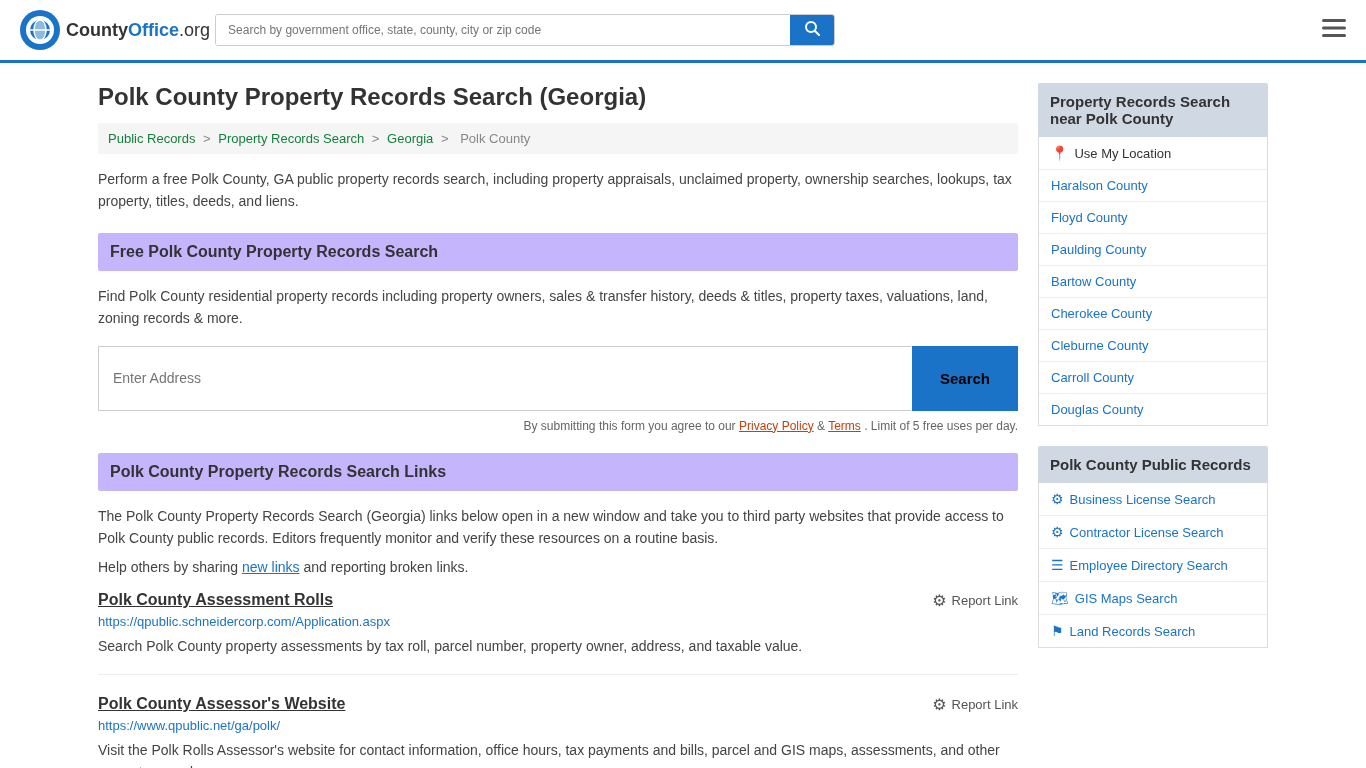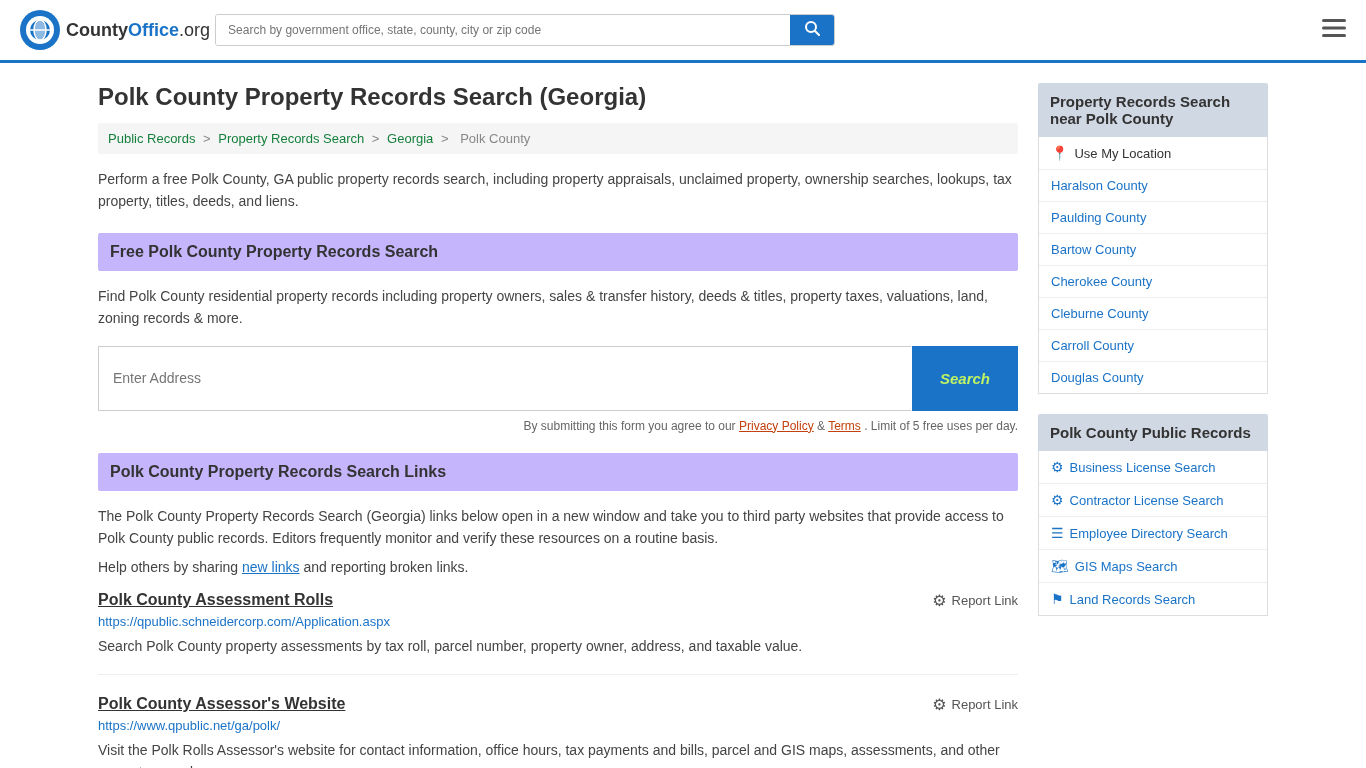--- a/index.html
+++ b/index.html
@@ -136,27 +136,26 @@
       flex: 1;
       padding: 10px 14px;
       border: 1px solid #ccc;
       border-right: none;
       font-size: 14px;
       color: #999;
       outline: none;
     }
     .address-search-btn {
       background: #1a73c7;
-      color: #bef264;
+      color: #000000;
       border: none;
       padding: 24px 28px;
       font-size: 15px;
       font-weight: bold;
       cursor: pointer;
-      font-style: italic;
     }
 
     .form-disclaimer {
       font-size: 12px;
       color: #666;
       text-align: right;
       margin-bottom: 20px;
     }
     .form-disclaimer a {
       color: #c2410c;
@@ -385,20 +384,23 @@
         <li class="location-item">
           <a href="#">
             <span style="font-size:14px; color:#333;">📍</span>
             <span>Use My Location</span>
           </a>
         </li>
         <li>
             <a href="#">Haralson County</a>
           </li>
         <li>
+            <a href="#">Floyd County</a>
+          </li>
+        <li>
             <a href="#">Paulding County</a>
           </li>
         <li>
             <a href="#">Bartow County</a>
           </li>
         <li>
             <a href="#">Cherokee County</a>
           </li>
         <li>
             <a href="#">Cleburne County</a>

